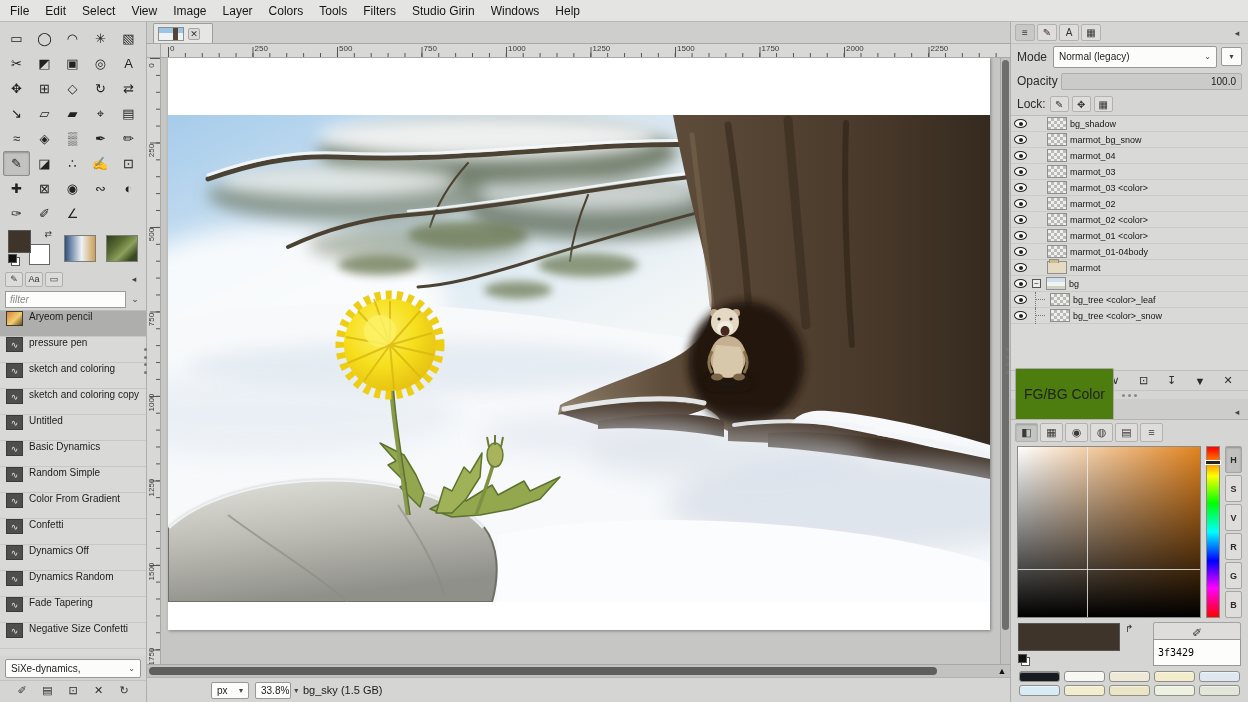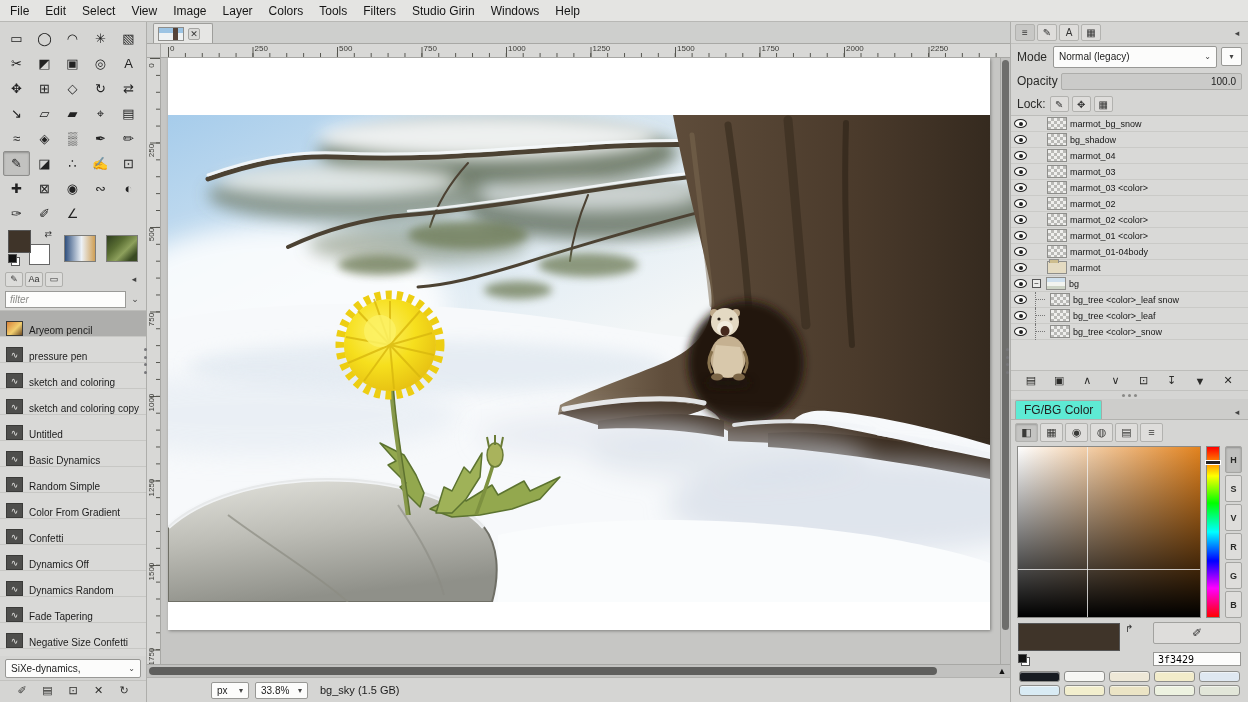--- a/index.html
+++ b/index.html
@@ -39,21 +39,21 @@
   .tgl{min-width:18px;height:15px;display:flex;align-items:center;justify-content:center;font-size:9px;
        color:#333;border:1px solid #b0b0ad;background:#dcdcda;border-radius:2px;padding:0 2px}
   .spacer{flex:1}
   .collapse-btn{width:14px;height:14px;display:flex;align-items:center;justify-content:center;font-size:9px;color:#444}
   #filter-row{display:flex;align-items:center;gap:3px;padding:2px 5px;height:22px}
   #filter-input{flex:1;height:17px;min-width:0;border:1px solid #9a9a97;background:#fdfdfc;font-size:10px;
                 padding:0 4px;font-family:"Liberation Sans",sans-serif}
   #filter-input::placeholder{font-style:italic;color:#8b8b88}
   .chev{font-size:9px;color:#444;width:12px;text-align:center}
   #dynlist{flex:1;overflow:hidden;border-top:1px solid #bdbdba;background:#d9d9d7}
-  .dyn-row{display:flex;align-items:flex-end;gap:6px;height:26px;padding:0 6px;
+  .dyn-row{display:flex;align-items:flex-start;gap:6px;height:26px;padding:0 6px;
            border-bottom:1px solid #c7c7c4;font-size:10px;color:#1c1c1c}
   .dyn-row.selected{background:#aeaeac}
   .dyn-icon{width:17px;height:15px;background:#4e4e4c;border:1px solid #3a3a38;color:#e8e8e6;font-size:9px;
             display:flex;align-items:center;justify-content:center;flex:0 0 auto}
   .dyn-icon.special{background:linear-gradient(135deg,#d7823a,#f2cf70 55%,#6e4a22)}
   .dyn-label{white-space:nowrap;overflow:hidden}
   .combo{display:flex;align-items:center;justify-content:space-between;background:#fcfcfb;
          border:1px solid #989895;border-radius:2px;font-size:10px;color:#1c1c1c;padding:0 5px;cursor:default}
   .arrow{font-size:8px;color:#444;margin-left:5px}
   #preset-combo{margin:3px 5px 2px;height:19px}
@@ -92,21 +92,21 @@
   #page svg{position:absolute;left:0;top:57px;display:block}
   #vscroll{width:10px;background:#c2c2c0;border-left:1px solid #a8a8a5;position:relative}
   .vthumb{position:absolute;left:1px;right:1px;top:2px;height:94%;background:#6e6e6c;border-radius:4px}
   #hscroll-row{height:13px;display:flex;align-items:center;background:#c2c2c0;border-top:1px solid #a8a8a5}
   #hscroll{flex:1;position:relative;height:100%}
   .hthumb{position:absolute;top:2px;bottom:2px;left:2px;width:93%;background:#5f5f5d;border-radius:4px}
   #nav-btn{width:16px;height:100%;display:flex;align-items:center;justify-content:center;font-size:9px;color:#111}
   #statusbar{height:25px;display:flex;align-items:center;gap:6px;background:#d5d5d3;
              border-top:1px solid #b2b2af;padding-left:64px;font-size:11px;color:#1c1c1c}
   .combo.small{height:17px;font-size:10px}
-  #unit-combo{width:38px}#zoom-combo{width:53px}
+  #unit-combo{width:38px}#zoom-combo{width:36px}
   #status-text{margin-left:6px;white-space:nowrap}
 
   
   #right-panel{grid-row:2;grid-column:3;display:flex;flex-direction:column;background:#d5d5d3;
                border-left:1px solid #aeaeab;overflow:hidden}
   #docktabs{height:22px;display:flex;align-items:center;padding:0 4px;gap:2px;border-bottom:1px solid #c0c0bd}
   #docktab-icons{display:flex;gap:2px}
   .dtab{width:20px;height:17px;display:flex;align-items:center;justify-content:center;font-size:10px;color:#333;
         border:1px solid #b2b2af;background:#dedddb;border-radius:2px}
   .dtab:first-child{background:#c8c8c6}
@@ -142,22 +142,22 @@
   .thumb.folder{background:#e4dbc2;position:relative}
   .thumb.folder::before{content:"";position:absolute;left:1px;top:-3px;width:8px;height:3px;background:#cdbd8e;
                         border:1px solid #8e8e8b;border-bottom:none}
   .layer-name{white-space:nowrap;overflow:hidden}
   #layeractions{height:20px;display:flex;align-items:center;justify-content:space-between;
                 padding:0 8px;border-bottom:1px solid #c2c2bf}
   .handle{height:8px;display:flex;align-items:center;justify-content:center}
   .dots{width:3px;height:3px;border-radius:50%;background:#8a8a87;box-shadow:6px 0 0 #8a8a87,-6px 0 0 #8a8a87}
   #color-title-row{height:21px;display:flex;align-items:flex-end;padding:0 4px;background:#cdcdcb;
                    border-bottom:1px solid #b2b2af}
-  #color-title{font-size:12px;color:#222;background:#5eead4;border:1px solid #a8a8a5;border-bottom:none;
-               padding:2px 8px;border-radius:2px 2px 0 0}
+  #color-title{font-size:14px;color:#222;background:#4d7c0f;border:1px solid #a8a8a5;border-bottom:none;
+               padding:17px 8px;border-radius:2px 2px 0 0}
   #colortabs{height:24px;display:flex;align-items:center;padding:2px 4px}
   #colortab-icons{display:flex;gap:2px}
   .ctab{width:23px;height:19px;display:flex;align-items:center;justify-content:center;font-size:11px;color:#3a3a38;
         border:1px solid #b2b2af;background:#dedddb;border-radius:2px}
   .ctab:first-child{background:#c4c4c2;box-shadow:inset 0 1px 2px rgba(0,0,0,.2)}
   #color-area2{display:flex;gap:5px;padding:2px 6px;height:176px}
   #sv-square{flex:1;position:relative;border:1px solid #8a8a87;
       background-image:linear-gradient(to bottom,rgba(0,0,0,0),#000),linear-gradient(to right,#fff,#e2831f)}
   #sv-square::before{content:"";position:absolute;left:0;right:0;top:72%;border-top:1px solid rgba(240,240,240,.8)}
   #sv-square::after{content:"";position:absolute;top:0;bottom:0;left:38%;border-left:1px solid rgba(240,240,240,.8)}
@@ -167,21 +167,21 @@
   #channels{width:17px;display:flex;flex-direction:column;gap:2px}
   .chan{flex:1;display:flex;align-items:center;justify-content:center;font-size:9px;font-weight:bold;color:#2a2a28;
         border:1px solid #a5a5a2;background:#dedddb;border-radius:2px}
   .chan.active{background:#c0c0be;box-shadow:inset 0 1px 2px rgba(0,0,0,.25)}
   #color-bottom{position:relative;height:48px}
   #cur-color{position:absolute;left:7px;top:3px;width:102px;height:28px;border:1px solid #555}
   .mini-bw2{left:7px;bottom:2px}
   #swap2{position:absolute;left:114px;top:3px;font-size:10px;color:#333}
   #pick-btn{position:absolute;right:7px;top:2px;width:88px;height:22px;border:1px solid #a2a29f;background:#dedddb;
             border-radius:2px;display:flex;align-items:center;justify-content:center;font-size:12px;color:#333}
-  #hex-input{position:absolute;right:7px;bottom:2px;width:88px;height:14px;border:1px solid #989895;
+  #hex-input{position:absolute;right:7px;bottom:2px;width:88px;height:27px;border:1px solid #989895;
              background:#fdfdfc;font-size:10px;padding:0 4px;font-family:"DejaVu Sans Mono",monospace}
   #palette{flex:1;display:flex;flex-direction:column;gap:3px;padding:3px 8px}
   .prow{display:flex;gap:4px}
   .pswatch{flex:1;height:11px;border:1px solid #8e8e8b;border-radius:3px;box-shadow:inset 0 1px 0 rgba(255,255,255,.5)}
   .grip{position:absolute;width:5px;height:26px;display:flex;flex-direction:column;align-items:center;
         justify-content:space-between;top:348px;z-index:5}
   .grip i{width:3px;height:3px;border-radius:50%;background:#77777a}
   #grip-l{left:143px}#grip-r{left:1005px}
 </style>
 </head>
@@ -581,27 +581,27 @@
           <div class="lock-btn">✎</div>
           <div class="lock-btn">✥</div>
           <div class="lock-btn">▦</div>
         </div>
     </div>
     <div id="layerlist">
         <div class="layer-row">
           <span class="eye"></span>
           <span class="lsp"></span>
           <span class="thumb checker"></span>
+          <span class="layer-name">bg_shadow</span>
+        </div>
+        <div class="layer-row">
+          <span class="eye"></span>
+          <span class="lsp"></span>
+          <span class="thumb checker"></span>
           <span class="layer-name">marmot_bg_snow</span>
-        </div>
-        <div class="layer-row">
-          <span class="eye"></span>
-          <span class="lsp"></span>
-          <span class="thumb checker"></span>
-          <span class="layer-name">bg_shadow</span>
         </div>
         <div class="layer-row">
           <span class="eye"></span>
           <span class="lsp"></span>
           <span class="thumb checker"></span>
           <span class="layer-name">marmot_04</span>
         </div>
         <div class="layer-row">
           <span class="eye"></span>
           <span class="lsp"></span>
@@ -642,26 +642,20 @@
           <span class="eye"></span>
           <span class="lsp"></span>
           <span class="thumb folder"></span>
           <span class="layer-name">marmot</span>
         </div>
         <div class="layer-row">
           <span class="eye"></span>
           <span class="exp">−</span>
           <span class="thumb image"></span>
           <span class="layer-name">bg</span>
-        </div>
-        <div class="layer-row">
-          <span class="eye"></span>
-          <span class="tree"></span>
-          <span class="thumb checker"></span>
-          <span class="layer-name">bg_tree &lt;color&gt;_leaf snow</span>
         </div>
         <div class="layer-row">
           <span class="eye"></span>
           <span class="tree"></span>
           <span class="thumb checker"></span>
           <span class="layer-name">bg_tree &lt;color&gt;_leaf</span>
         </div>
         <div class="layer-row">
           <span class="eye"></span>
           <span class="tree"></span>

